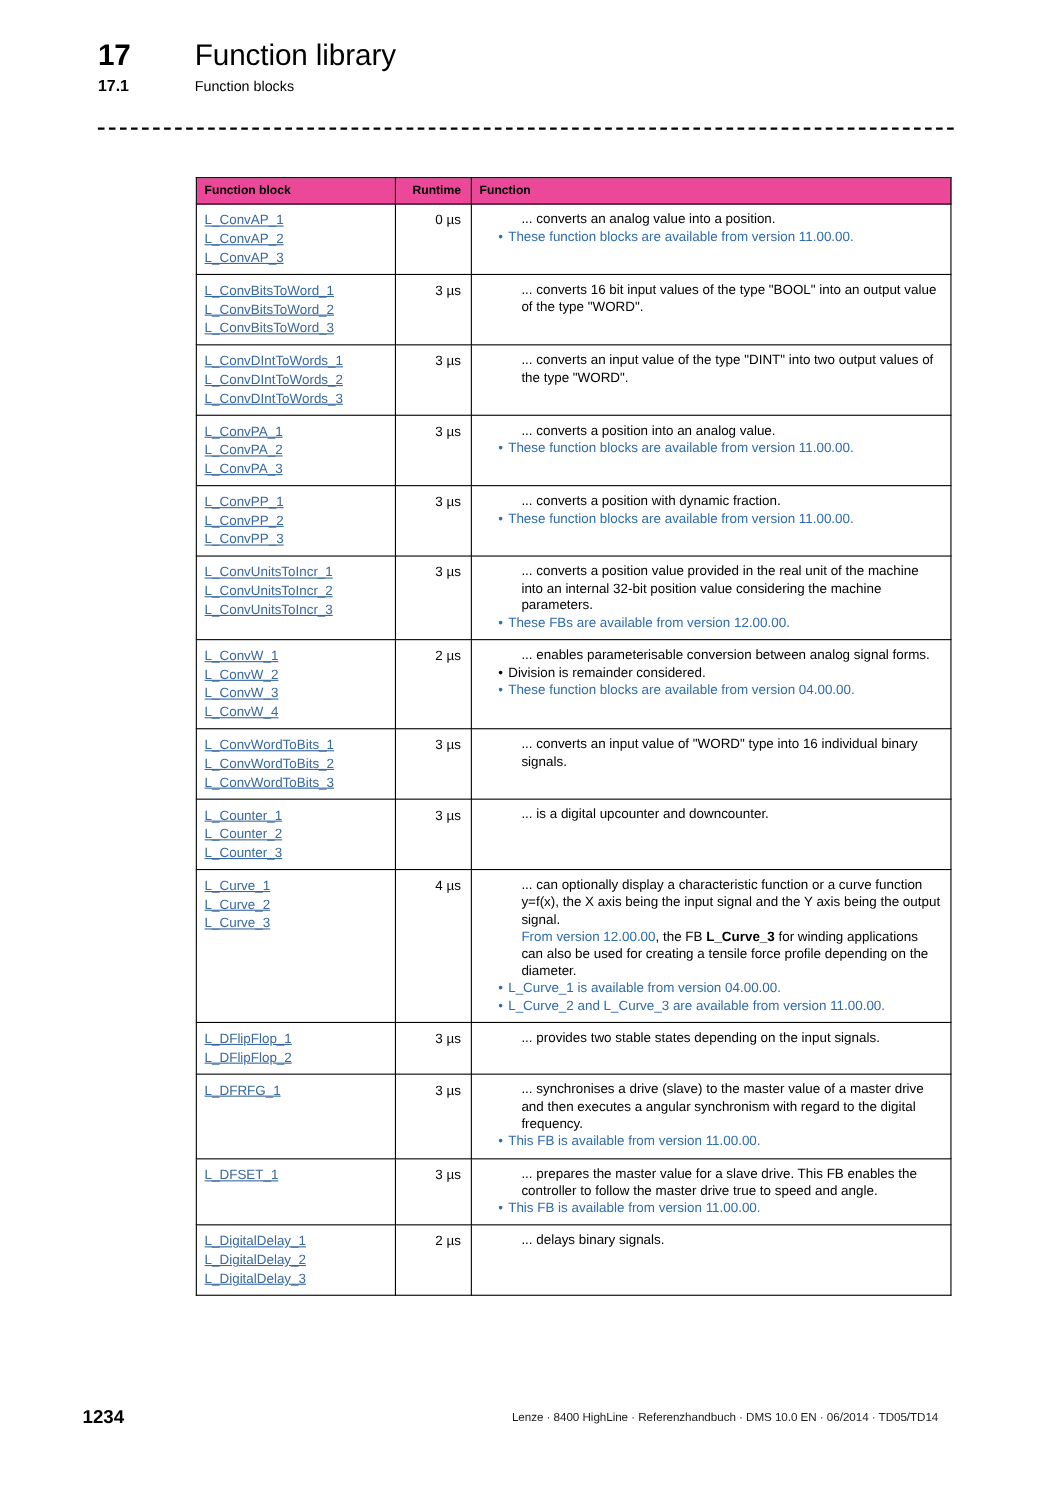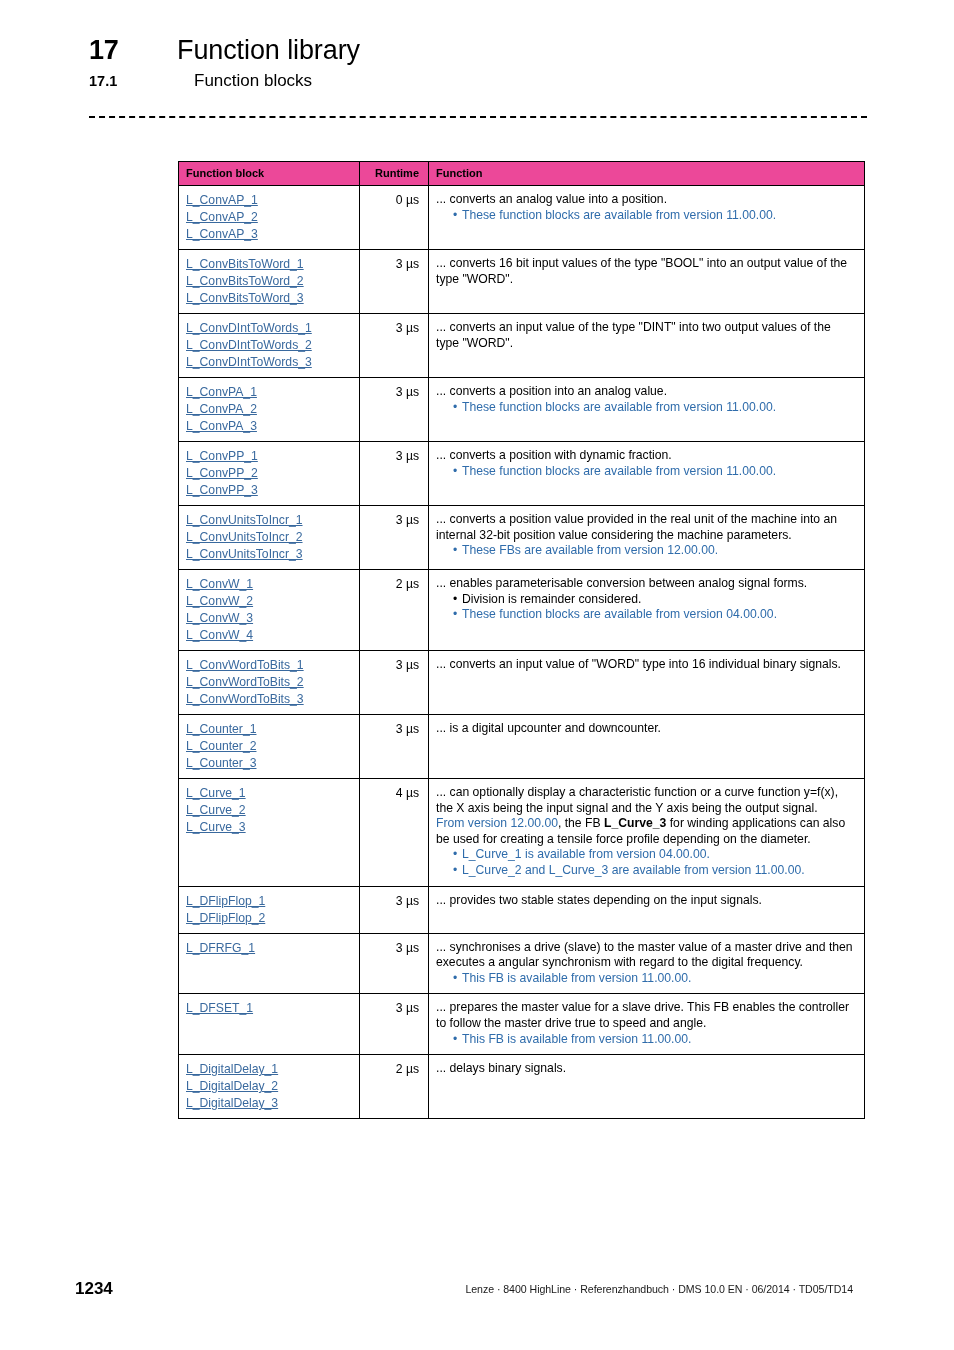--- a/index.html
+++ b/index.html
@@ -52,23 +52,22 @@
     align-items: baseline;
     margin-top: 5px;
   }
   .section-num {
     font-size: 14.5px;
     font-weight: bold;
     width: 88px;
     flex: 0 0 88px;
   }
   .section-title {
-    font-size: 17px;
+    font-size: 13px;
     font-weight: normal;
-    margin-left: 17px;
   }
 
   .rule-dashed {
     position: absolute;
     left: 89px;
     top: 116px;
     width: 778px;
     height: 0;
     border-top: 2px dashed #000000;
   }
@@ -113,21 +112,21 @@
   .fb-link {
     display: block;
     font-size: 12.2px;
     line-height: 17px;
     color: #39699e;
     text-decoration: underline;
     text-underline-offset: 1px;
     white-space: nowrap;
   }
 
-  .fn-line { display: block; }
+  .fn-line { display: block; margin-left: 38px; }
   .fn-blue { color: #2f6cab; text-align: center; }
   .fn-bold { font-weight: bold; color: #000000; }
 
   ul.fn-bullets {
     margin: 0;
     padding: 0 0 0 18px;
     list-style: none;
   }
   ul.fn-bullets li {
     position: relative;

